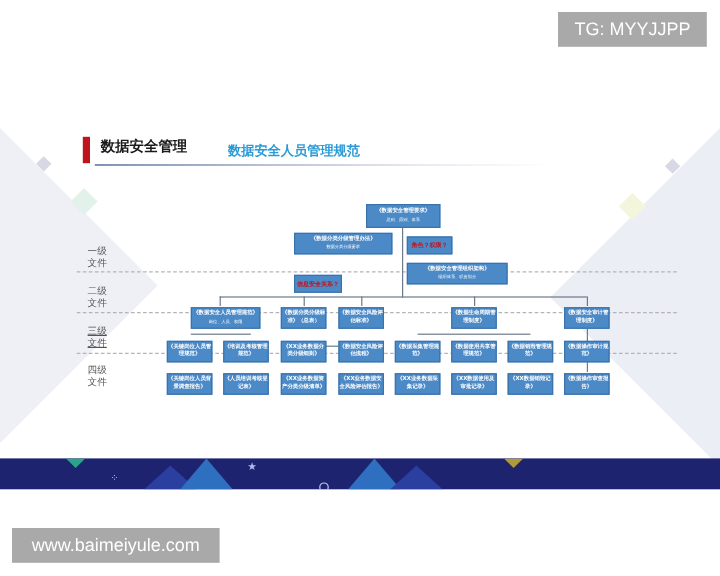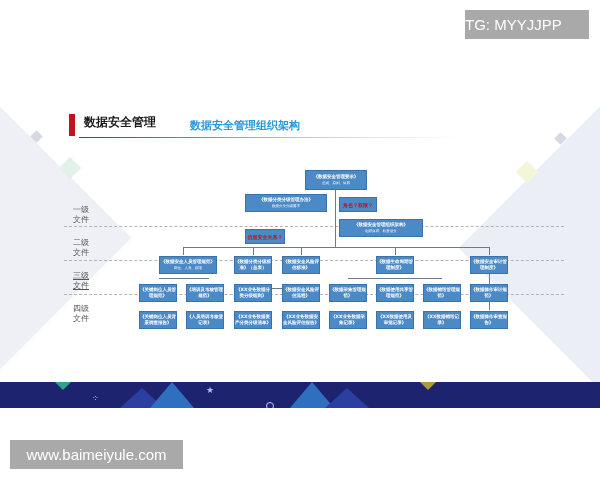--- a/index.html
+++ b/index.html
@@ -12,40 +12,40 @@
   .title-main{position:absolute;left:84px;top:36px;font-size:12px;font-weight:bold;color:#1a1a1a;letter-spacing:0px;}
   .title-sub{position:absolute;left:190px;top:40px;font-size:11px;font-weight:bold;color:#2b9ad6;}
   .title-line{position:absolute;left:79px;top:59px;width:380px;height:1px;background:linear-gradient(90deg,#2c4a82,#d9d9e8 70%,transparent);}
   .level{position:absolute;left:73px;font-size:8px;color:#555;line-height:10px;}
   .dash{position:absolute;left:64px;width:500px;border-top:1px dashed #b4b4b4;}
   .box{position:absolute;background:#4c8ac7;border:1px solid #3a72aa;color:#ffffff;font-size:4px;line-height:6px;text-align:center;display:flex;flex-direction:column;justify-content:center;align-items:center;box-sizing:border-box;}
   .box .t{font-size:4.5px;font-weight:bold;}
   .box .s{font-size:3.5px;}
   .red-q{position:absolute;font-size:5px;font-weight:bold;color:#c0141c;}
   .ln{position:absolute;background:#6d7a8a;}
-  .wm-tg{position:absolute;left:465px;top:10px;width:124px;height:29px;background:#a9a9a9;color:#fff;font-family:"Liberation Sans",sans-serif;font-size:15px;line-height:29px;text-align:left;}
+  .wm-tg{position:absolute;left:465px;top:10px;width:124px;height:29px;background:#a9a9a9;color:#fff;font-family:"Liberation Sans",sans-serif;font-size:15px;line-height:29px;text-align:center;}
   .wm-url{position:absolute;left:10px;top:440px;width:173px;height:29px;background:#a9a9a9;color:#fff;font-family:"Liberation Sans",sans-serif;font-size:15px;line-height:29px;text-align:center;}
 </style>
 </head>
 <body>
 
 <div class="wm-tg">TG: MYYJJPP</div>
 
 <div class="slide">
 
   <div class="bg-shape" style="left:-110px;top:60px;width:200px;height:200px;background:#eef0f6;"></div>
   <div class="bg-shape" style="left:500px;top:70px;width:200px;height:200px;background:#eceef6;"></div>
   <div class="bg-shape" style="left:32px;top:54px;width:9px;height:9px;background:#d6d8e4;"></div>
   <div class="bg-shape" style="left:62px;top:82px;width:16px;height:16px;background:#e2f1ea;"></div>
   <div class="bg-shape" style="left:556px;top:56px;width:9px;height:9px;background:#d6d8e4;"></div>
   <div class="bg-shape" style="left:519px;top:86px;width:16px;height:16px;background:#f4f6dc;"></div>
 
   <div class="title-bar"></div>
   <div class="title-main">数据安全管理</div>
-  <div class="title-sub">数据安全管理组织架构</div>
+  <div class="title-sub">数据安全人员管理规范</div>
   <div class="title-line"></div>
 
   <div class="level" style="top:127px;"><span>一级</span><br><span>文件</span></div>
   <div class="level" style="top:160px;"><span>二级</span><br><span>文件</span></div>
   <div class="level" style="top:193px;text-decoration:underline;"><span>三级</span><br><span>文件</span></div>
   <div class="level" style="top:226px;"><span>四级</span><br><span>文件</span></div>
 
   <div class="dash" style="top:148px;"></div>
   <div class="dash" style="top:182px;"></div>
   <div class="dash" style="top:216px;"></div>

